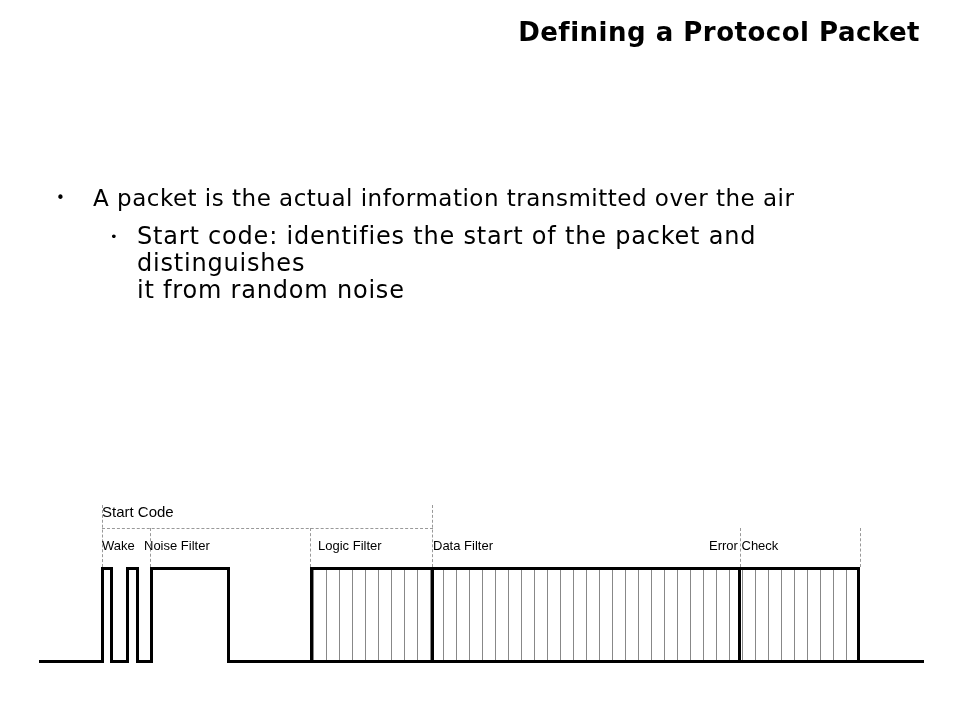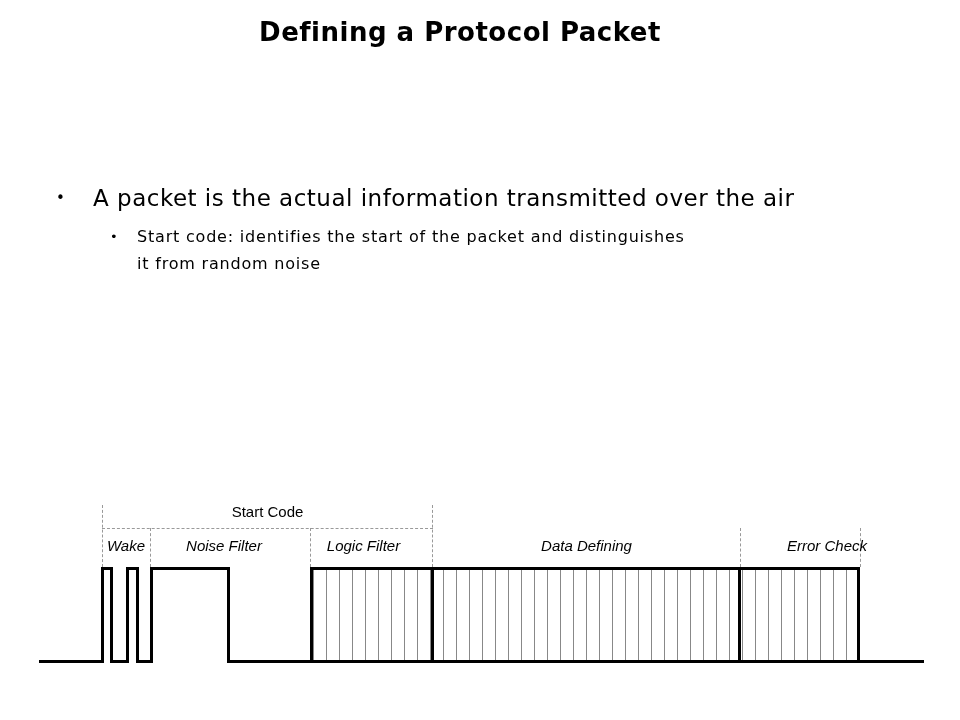--- a/index.html
+++ b/index.html
@@ -1,54 +1,54 @@
 <!DOCTYPE html>
 <html><head>
 <meta charset="utf-8">
 <style>
   html,body{margin:0;padding:0;}
   body{
     width:960px;height:720px;background:#ffffff;position:relative;overflow:hidden;
     font-family:"DejaVu Sans",sans-serif;color:#000;
   }
   .title{
-    position:absolute;top:17px;left:0;width:920px;text-align:center;
+    position:absolute;top:17px;left:0;width:920px;text-align:right;
     font-size:26px;font-weight:bold;letter-spacing:0.5px;
   }
   .content{position:absolute;top:183px;left:0;width:942px;}
   .li1{
     position:relative;font-size:23px;line-height:31px;letter-spacing:0.5px;
     padding-left:93px;padding-right:20px;margin:0 0 9px 0;
   }
   .li1::before{
     content:"\2022";position:absolute;left:56px;top:0;
     font-size:15px;line-height:31px;
   }
   .li2{
-    position:relative;font-size:16px;line-height:27px;letter-spacing:0.8px;
+    position:relative;font-size:24px;line-height:27px;letter-spacing:0.8px;
     padding-left:137px;padding-right:20px;margin:0 0 9px 0;white-space:pre-line;
   }
   .li2::before{
     content:"\2022";position:absolute;left:110px;top:0;
     font-size:13px;line-height:27px;
   }
   
   .diagram{position:absolute;left:0;top:495px;width:960px;height:200px;}
   .diagram *{position:absolute;box-sizing:border-box;}
   .span-label{
-    left:102px;top:9px;width:331px;height:16px;text-align:center;
+    left:102px;top:9px;width:331px;height:16px;text-align:left;
     font-family:"Liberation Sans",sans-serif;font-size:15px;line-height:16px;
   }
   .h-dash{left:102px;top:33px;width:331px;height:0;border-top:1px dashed #999;}
   .v-dash{width:0;border-left:1px dashed #999;}
   .v-tall{top:10px;height:62px;}
   .v-short{top:33px;height:39px;}
   .sec-label{
-    top:43px;height:16px;line-height:16px;text-align:center;
-    font-family:"Liberation Sans",sans-serif;font-size:15px;font-style:italic;
+    top:43px;height:16px;line-height:16px;text-align:left;
+    font-family:"Liberation Sans",sans-serif;font-size:13px;
   }
   .wf-base{height:3px;background:#000;top:165px;}
   .pulse{top:72px;height:96px;background:#fff;border:3px solid #000;border-bottom:none;}
   .block{
     left:310px;top:72px;width:550px;height:96px;background-color:#fff;
     border:3px solid #000;
     background-image:repeating-linear-gradient(to right,#888 0px,#888 1px,transparent 1px,transparent 13px);
   }
   .sep{top:72px;width:3px;height:96px;background:#000;}
 </style>
@@ -70,23 +70,23 @@
 
   <div class="v-dash v-tall" style="left:102px;"></div>
   <div class="v-dash v-short" style="left:150px;"></div>
   <div class="v-dash v-short" style="left:310px;"></div>
   <div class="v-dash v-tall" style="left:432px;"></div>
   <div class="v-dash v-short" style="left:740px;"></div>
   <div class="v-dash v-short" style="left:860px;"></div>
 
   <div class="sec-label" style="left:102px;width:48px;">Wake</div>
   <div class="sec-label" style="left:144px;width:160px;">Noise Filter</div>
-  <div class="sec-label" style="left:302px;width:123px;">Logic Filter</div>
-  <div class="sec-label" style="left:433px;width:307px;">Data Defining</div>
-  <div class="sec-label" style="left:767px;width:120px;">Error Check</div>
+  <div class="sec-label" style="left:318px;width:123px;">Logic Filter</div>
+  <div class="sec-label" style="left:433px;width:307px;">Data Filter</div>
+  <div class="sec-label" style="left:709px;width:120px;">Error Check</div>
 
   <div class="wf-base" style="left:39px;width:65px;"></div>
   <div class="wf-base" style="left:111px;width:18px;"></div>
   <div class="wf-base" style="left:136px;width:17px;"></div>
   <div class="wf-base" style="left:227px;width:86px;"></div>
   <div class="wf-base" style="left:857px;width:67px;"></div>
 
   <div class="pulse" style="left:101px;width:12px;"></div>
   <div class="pulse" style="left:126px;width:13px;"></div>
   <div class="pulse" style="left:150px;width:80px;"></div>

